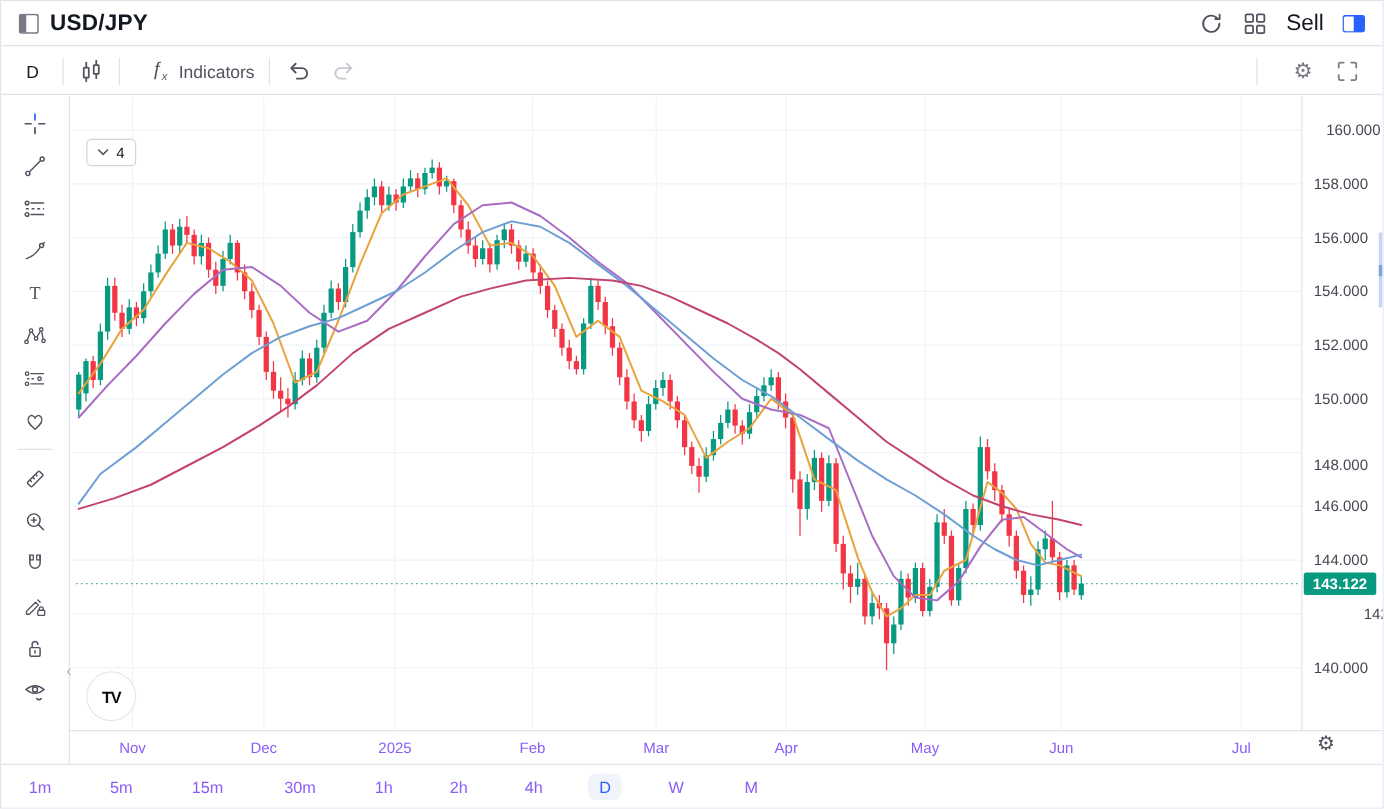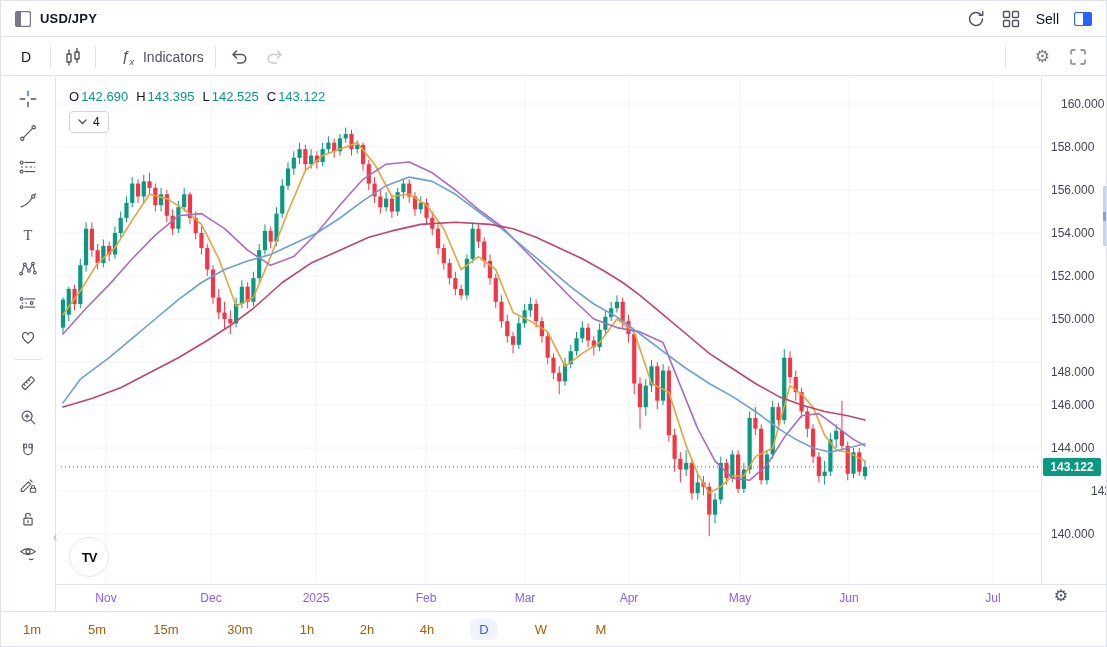--- a/index.html
+++ b/index.html
@@ -1,23 +1,23 @@
 <!DOCTYPE html>
 <html><head>
 <meta charset="utf-8">
 <style>
   html,body{margin:0;padding:0;background:#fff;}
   body{font-family:"Liberation Sans",sans-serif;-webkit-font-smoothing:antialiased;}
   .app{position:relative;width:1105px;height:645px;border:1px solid #e0e3eb;background:#fff;overflow:hidden;}
   
   .titlebar{position:absolute;top:0;left:0;right:0;height:36px;border-bottom:1px solid #e0e3eb;
             display:flex;align-items:center;padding:0 14px;box-sizing:border-box;gap:9px;background:#fff;}
-  .symbol{font-size:13px;font-weight:bold;color:#131722;letter-spacing:.2px;}
+  .symbol{font-size:18px;font-weight:bold;color:#131722;letter-spacing:.2px;}
   .tb-right{margin-left:auto;display:flex;align-items:center;gap:15px;}
-  .sell{font-size:14px;color:#131722;}
+  .sell{font-size:18px;color:#131722;}
   .iconbtn{display:inline-flex;align-items:center;justify-content:center;cursor:pointer;background:none;border:none;padding:0;}
   
   .toolbar{position:absolute;top:37px;left:0;right:0;height:38px;border-bottom:1px solid #e0e3eb;
            display:flex;align-items:center;padding:0 12px;box-sizing:border-box;background:#fff;}
   .toolbar .sep{width:1px;height:22px;background:#e0e3eb;margin:0 11px;}
   .interval{font-size:14px;color:#131722;padding:4px 8px;border-radius:4px;}
   .ind-label{font-size:14px;color:#50535e;margin-left:7px;}
   .fx{font-style:italic;font-family:Liberation Sans, sans-serif;font-size:15px;color:#50535e;margin-left:14px;}
   .fx sub{font-size:9px;}
   .tool-right{margin-left:auto;display:flex;align-items:center;gap:18px;padding-right:6px;}
@@ -45,21 +45,21 @@
   .price-axis{position:absolute;left:1040px;top:76px;width:65px;height:507px;border-left:1px solid #e0e3eb;background:#fff;cursor:ns-resize;}
   .ptick{position:absolute;left:9px;font-size:12px;color:#434651;}
   .pbadge{position:absolute;left:1px;width:58px;height:18px;background:#089981;color:#fff;font-size:12px;font-weight:bold;
           display:flex;align-items:center;justify-content:center;border-radius:2px;}
   
   .time-axis{position:absolute;left:55px;top:583px;width:1050px;height:27px;border-top:1px solid #e0e3eb;background:#fff;cursor:ew-resize;}
   .ttick{position:absolute;top:6px;font-size:12px;color:#8b5cf6;transform:translateX(-50%);}
   .ta-gear{position:absolute;right:38px;top:3px;cursor:pointer;}
   
   .footer{position:absolute;left:0;top:610px;right:0;height:35px;border-top:1px solid #e0e3eb;background:#fff;}
-  .tf{position:absolute;top:7px;transform:translateX(-50%);font-size:13px;color:#a16207;padding:3px 9px;border-radius:6px;cursor:pointer;}
+  .tf{position:absolute;top:7px;transform:translateX(-50%);font-size:13px;color:#8b5cf6;padding:3px 9px;border-radius:6px;cursor:pointer;}
   .tf.sel{background:#f0f3fa;color:#2962ff;}
   
   .edge{position:absolute;right:0;top:185px;width:3px;height:60px;background:#c5d5f2;}
   .edge .notch{position:absolute;right:0;top:26px;width:3px;height:9px;background:#7fa3dc;}
 </style>
 </head>
 <body>
 
 <div class="app">
 
@@ -553,23 +553,20 @@
         <line x1="802.26" x2="802.26" y1="371" y2="398.9500000000003" stroke="#f23645" stroke-width="1"></line>
         <rect x="800.16" y="375.2999999999997" width="4.2" height="19.350000000000136" fill="#f23645"></rect>
         <line x1="808.03" x2="808.03" y1="384.00749999999977" y2="402.71249999999986" stroke="#089981" stroke-width="1"></line>
         <rect x="805.93" y="389.8769999999997" width="4.2" height="9.288000000000352" fill="#089981"></rect>
         <polyline points="6.0,237.7 23.3,214.0 40.6,186.1 57.9,171.0 75.2,143.1 92.5,117.3 109.9,121.6 127.2,132.4 144.5,147.4 161.8,181.8 179.1,229.1 196.4,220.5 213.7,179.6 231.0,134.5 248.3,93.6 265.6,78.6 283.0,72.1 300.3,65.7 317.6,87.2 334.9,119.5 352.2,117.3 369.5,128.0 386.8,151.7 404.1,192.5 421.4,179.6 438.7,192.5 456.1,235.5 473.4,244.1 490.7,254.9 508.0,289.3 525.3,276.4 542.6,265.6 559.9,242.0 577.2,254.9 594.5,306.5 611.8,315.1 629.2,368.9 640.7,396.8 652.2,416.1 663.8,409.7 675.3,399.0 686.9,399.0 698.4,379.6 715.7,371.0 733.0,308.6 744.6,317.3 756.1,330.1 767.6,358.1 779.2,373.1 790.7,375.3 808.0,383.9" fill="none" stroke="#e8a33d" stroke-width="1.6" stroke-linejoin="round" stroke-linecap="round"></polyline>
         <polyline points="6.0,257.0 29.1,231.3 52.2,207.6 75.2,181.8 98.3,158.1 121.4,138.8 144.5,136.6 167.6,151.7 190.6,173.2 213.7,188.3 236.8,179.6 259.9,156.0 283.0,128.0 306.0,102.3 329.1,87.2 352.2,85.0 375.3,95.8 398.4,113.0 421.4,132.4 444.5,149.5 467.6,173.2 490.7,196.9 513.8,220.5 536.8,242.0 559.9,250.6 583.0,254.9 606.1,265.6 623.4,308.6 640.7,351.6 658.0,383.9 675.3,401.1 692.6,403.3 709.9,388.2 727.3,360.3 744.6,338.8 761.9,336.6 773.4,345.2 784.9,353.8 796.5,362.4 808.0,368.9" fill="none" stroke="#a96cc4" stroke-width="1.6" stroke-linejoin="round" stroke-linecap="round"></polyline>
         <polyline points="6.0,325.9 23.3,302.2 52.2,280.7 75.2,261.4 98.3,242.0 121.4,222.6 144.5,205.5 167.6,192.5 190.6,184.0 213.7,177.5 236.8,166.8 259.9,156.0 283.0,141.0 306.0,123.8 329.1,108.7 352.2,100.1 375.3,104.4 398.4,117.3 421.4,134.5 444.5,151.7 467.6,171.0 490.7,190.4 513.8,209.8 536.8,227.0 559.9,239.9 583.0,257.0 606.1,274.3 629.2,291.5 652.2,306.5 675.3,319.4 698.4,334.5 721.5,351.6 738.8,362.4 756.1,371.0 773.4,375.3 790.7,371.0 808.0,366.7" fill="none" stroke="#6e9fd4" stroke-width="1.6" stroke-linejoin="round" stroke-linecap="round"></polyline>
         <polyline points="6.0,330.1 34.8,321.5 63.7,310.8 92.5,295.8 121.4,280.7 150.3,263.5 173.3,248.5 196.4,231.3 225.3,205.5 254.1,186.1 283.0,173.2 311.8,160.3 334.9,153.9 363.7,147.4 398.4,145.3 433.0,147.4 456.1,151.7 479.1,160.3 502.2,171.0 525.3,181.8 548.4,194.7 565.7,205.5 583.0,218.4 606.1,237.7 629.2,257.0 652.2,276.4 675.3,291.5 698.4,306.5 721.5,319.4 744.6,328.0 767.6,334.5 790.7,338.8 808.0,343.0" fill="none" stroke="#c2436e" stroke-width="1.6" stroke-linejoin="round" stroke-linecap="round"></polyline>
         <line x1="4" x2="984" y1="389.8769999999997" y2="389.8769999999997" stroke="#089981" stroke-width="1" stroke-dasharray="1,3"></line>
       </svg>
-    <div class="ohlc">
-      <span class="lab">O</span><span class="num">142.690</span><span class="lab">H</span><span class="num">143.395</span><span class="lab">L</span><span class="num">142.525</span><span class="lab">C</span><span class="num">143.122</span>
-    </div>
     <div class="chip">
       <svg width="9" height="6" viewBox="0 0 9 6">
           <polyline points="1,1 4.5,4.5 8,1" fill="none" stroke="#50535e" stroke-width="1.3" stroke-linecap="round"></polyline>
         </svg>
       <span>4</span>
     </div>
     <div class="tvlogo">
         <span>TV</span>
       </div>
     <span class="collapse">‹</span>

